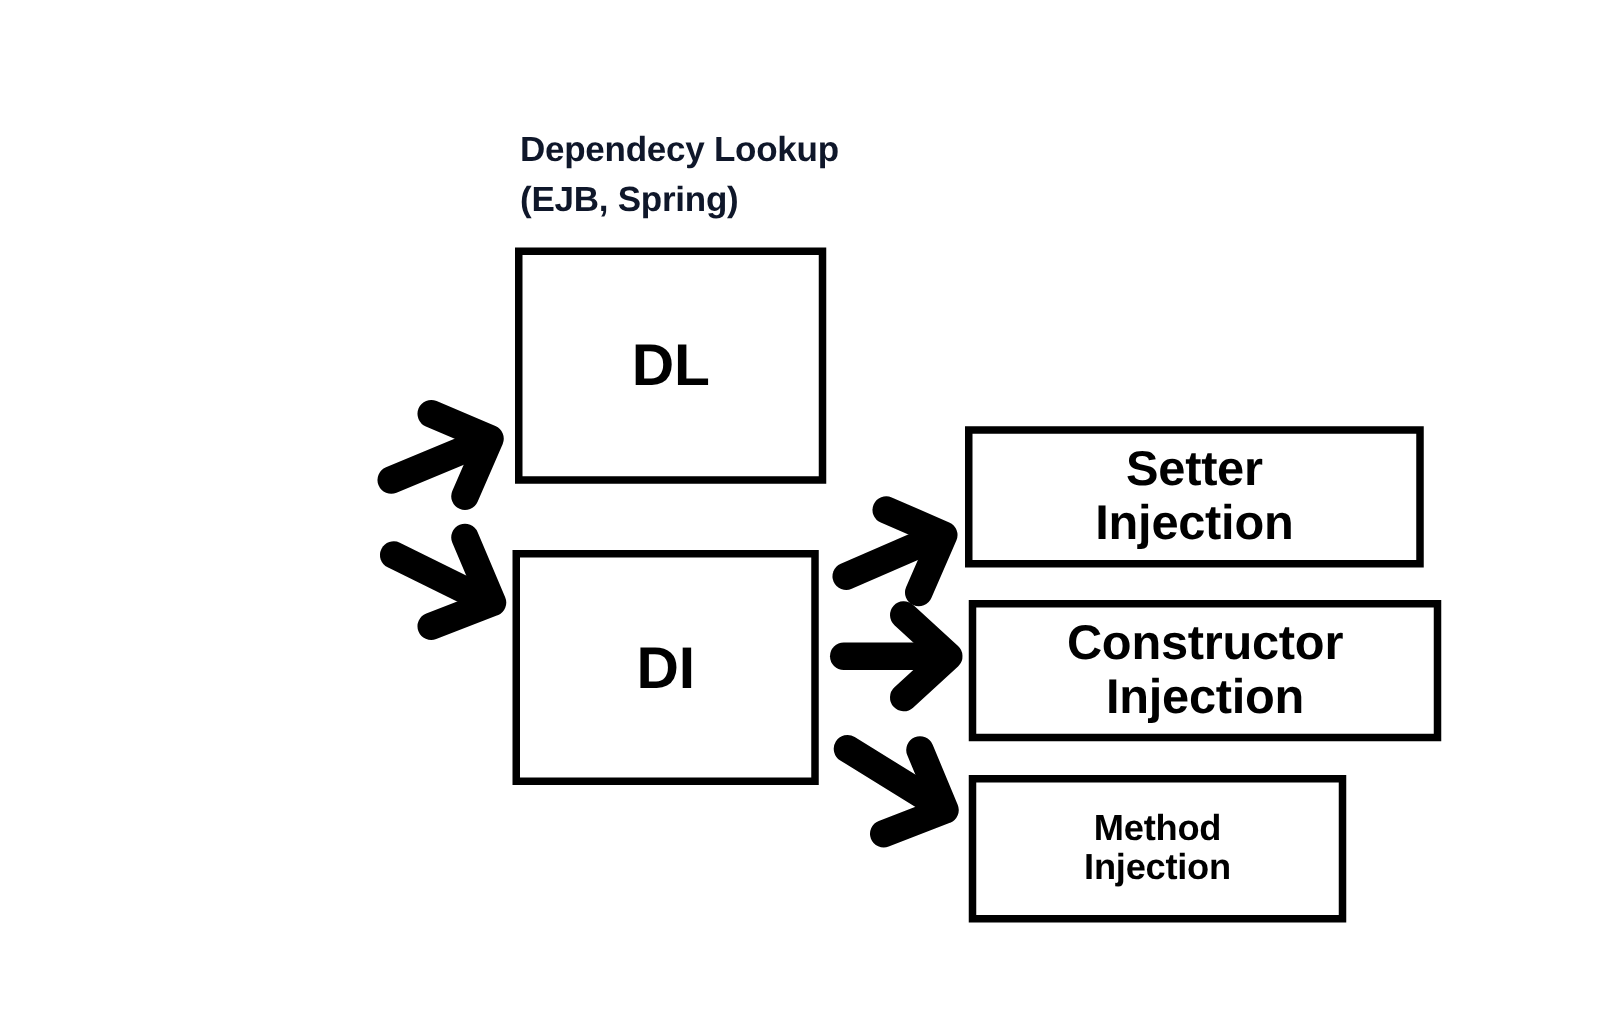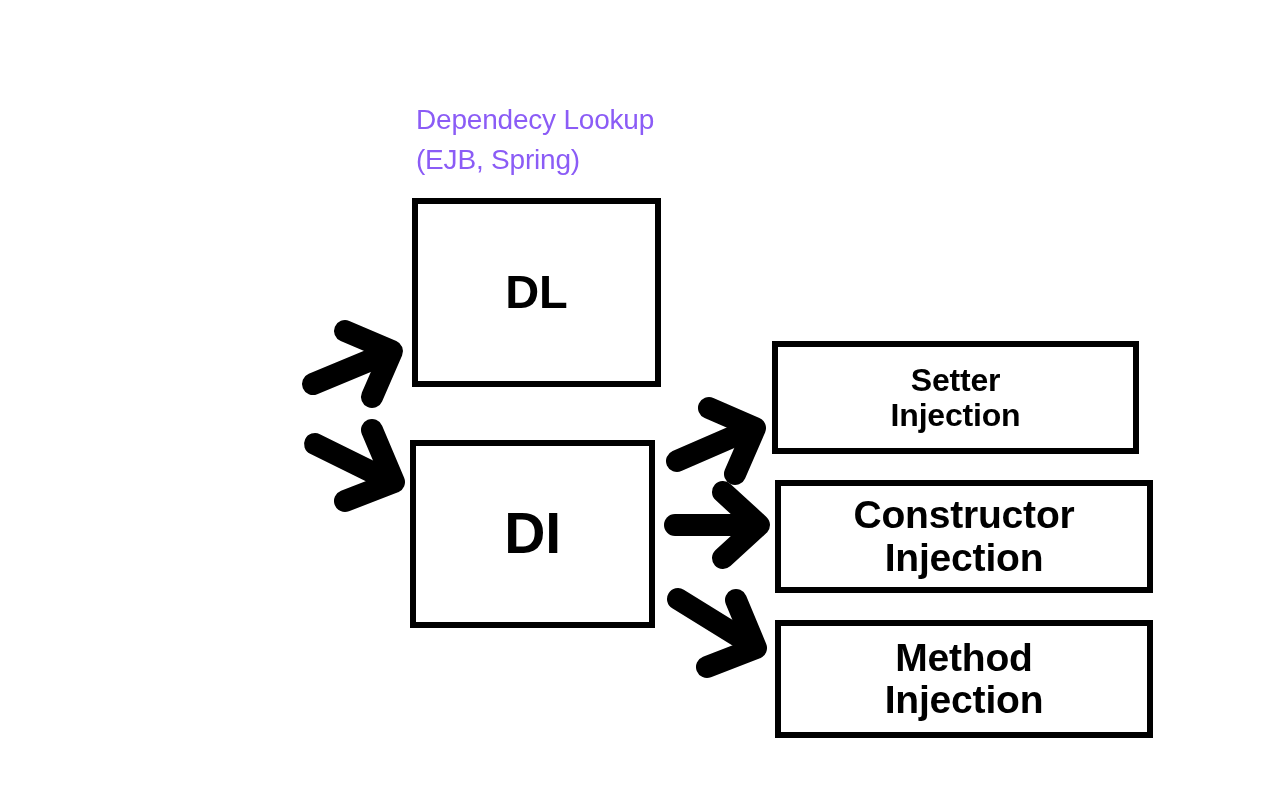--- a/index.html
+++ b/index.html
@@ -26,29 +26,29 @@
     align-items: center;
     justify-content: center;
     text-align: center;
     color: #000000;
     font-weight: bold;
     line-height: 1.08;
     letter-spacing: -0.2px;
   }
   .box-ioc   { left: 52px;  top: 341px; width: 249px; height: 187px; font-size: 46px; }
   .box-dl    { left: 412px; top: 198px; width: 249px; height: 189px; font-size: 47px; }
-  .box-di    { left: 410px; top: 440px; width: 245px; height: 188px; font-size: 57px; }
-  .box-setter      { left: 772px; top: 341px; width: 367px; height: 113px; font-size: 32px; }
+  .box-di    { left: 410px; top: 440px; width: 245px; height: 188px; font-size: 47px; }
+  .box-setter      { left: 772px; top: 341px; width: 367px; height: 113px; font-size: 39px; }
   .box-constructor { left: 775px; top: 480px; width: 378px; height: 113px; font-size: 39px; }
-  .box-method      { left: 775px; top: 620px; width: 378px; height: 118px; font-size: 39px; }
+  .box-method      { left: 775px; top: 620px; width: 302px; height: 118px; font-size: 29px; }
 
   .caption {
     position: absolute;
-    color: #8b5cf6;
-    font-weight: normal;
+    color: #0f172a;
+    font-weight: bold;
     font-size: 28px;
     line-height: 1.42;
     white-space: pre;
     letter-spacing: -0.2px;
   }
   .caption-dl { left: 416px; top: 100px; }
   .caption-di { left: 362px; top: 645px; }
 
   .arrow-layer {
     position: absolute;

